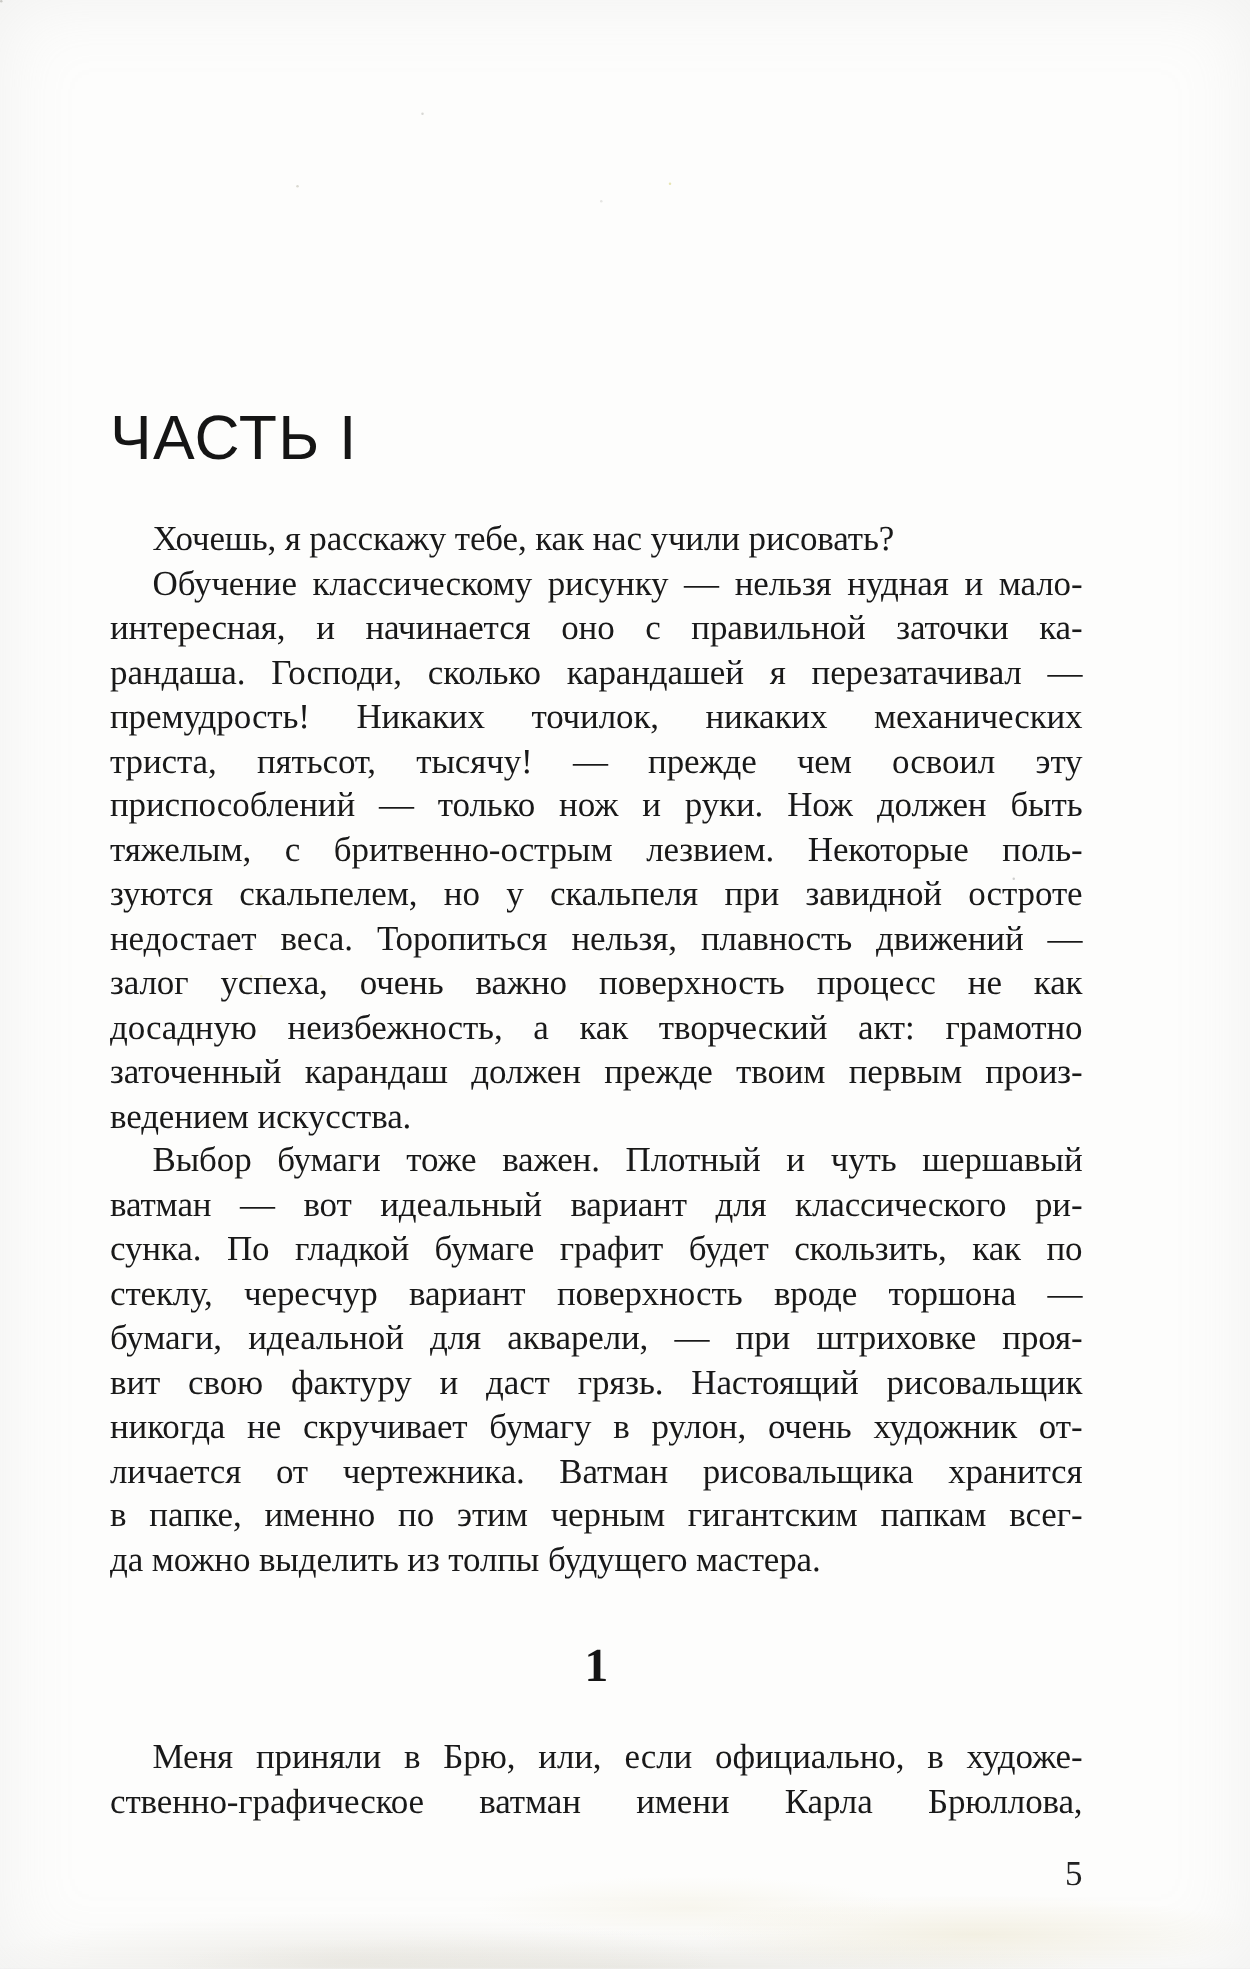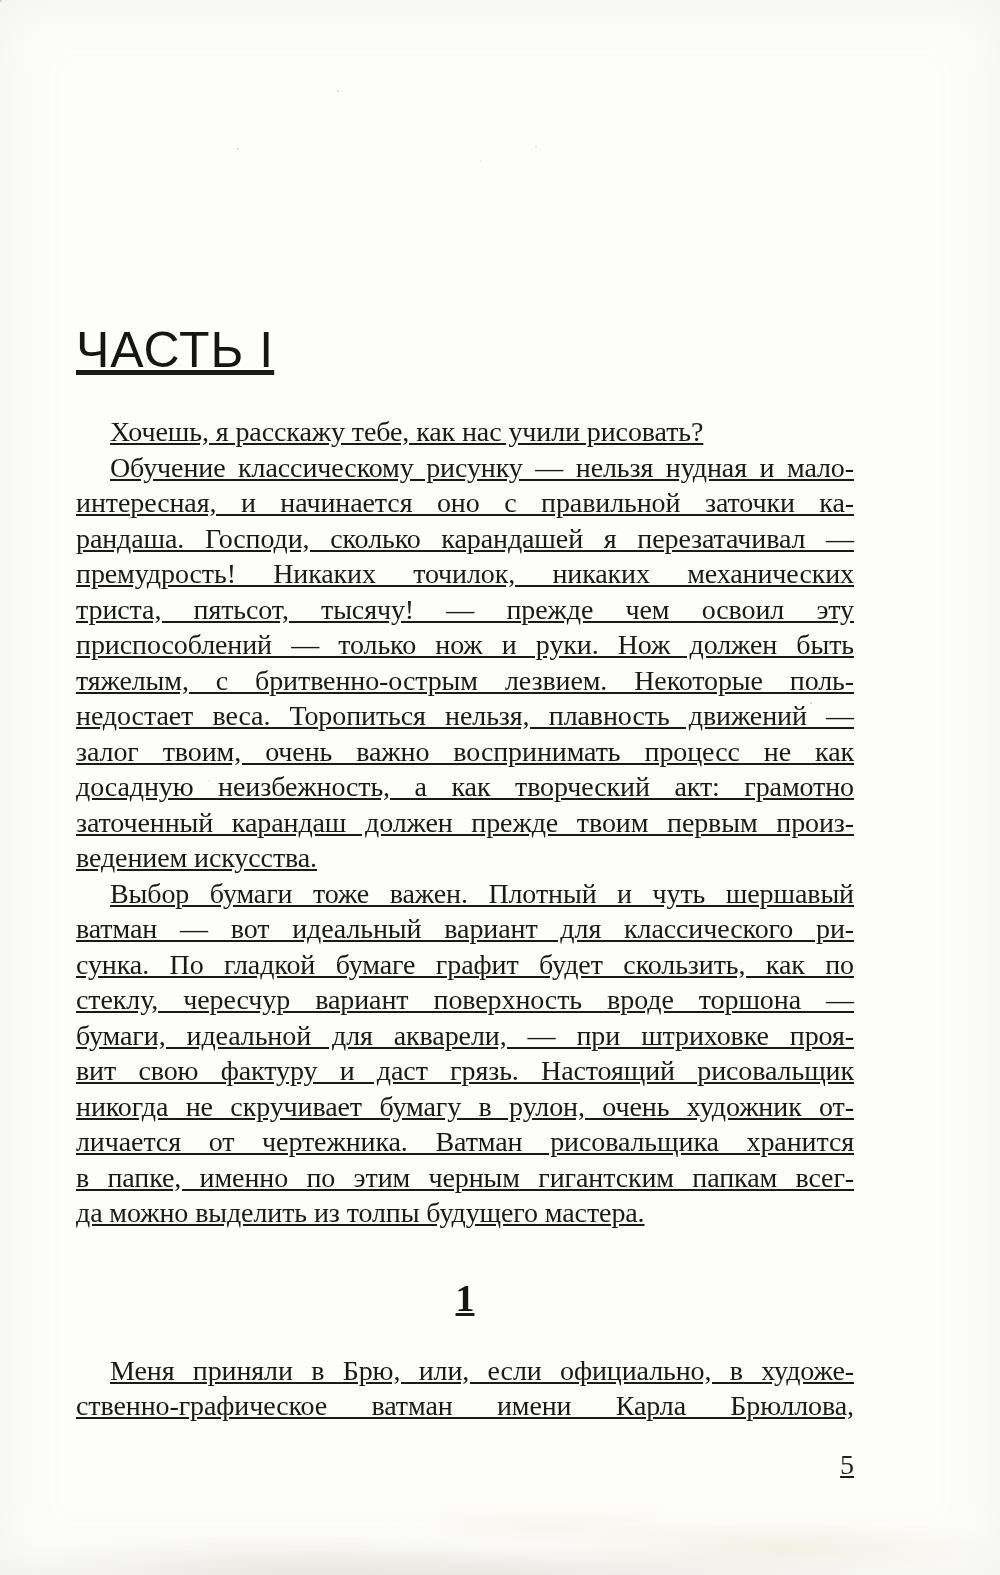--- a/index.html
+++ b/index.html
@@ -33,23 +33,22 @@
       237px 148px 0 rgba(140,135,110,0.30),
       535px 146px 0 rgba(205,200,90,0.45),
       748px 498px 0 rgba(90,90,90,0.45),
       810px 702px 0 rgba(120,120,120,0.35),
       208px 780px 0 rgba(210,200,120,0.35),
       480px 160px 0 rgba(160,160,150,0.25);
   }
 
   .text-block {
     position:absolute;
-    left:76px; top:322px;
+    left:88px; top:322px;
     width:778px;
-    text-decoration:underline;
   }
   .part-title {
     margin:0;
     font-family:"Liberation Sans", sans-serif;
     font-weight:400;
     font-size:50px;
     line-height:56px;
     letter-spacing:1px;
     color:#151515;
   }
@@ -109,22 +108,23 @@
       </div>
 
       <div class="para">
         <div class="line first">Обучение классическому рисунку — нельзя нудная и мало-</div>
         <div class="line">интересная, и начинается оно с правильной заточки ка-</div>
         <div class="line">рандаша. Господи, сколько карандашей я перезатачивал —</div>
         <div class="line">премудрость! Никаких точилок, никаких механических</div>
         <div class="line">триста, пятьсот, тысячу! — прежде чем освоил эту</div>
         <div class="line">приспособлений — только нож и руки. Нож должен быть</div>
         <div class="line">тяжелым, с бритвенно-острым лезвием. Некоторые поль-</div>
+        <div class="line">зуются скальпелем, но у скальпеля при завидной остроте</div>
         <div class="line">недостает веса. Торопиться нельзя, плавность движений —</div>
-        <div class="line">залог твоим, очень важно воспринимать процесс не как</div>
+        <div class="line">залог успеха, очень важно поверхность процесс не как</div>
         <div class="line">досадную неизбежность, а как творческий акт: грамотно</div>
         <div class="line">заточенный карандаш должен прежде твоим первым произ-</div>
         <div class="line last">ведением искусства.</div>
       </div>
 
       <div class="para">
         <div class="line first">Выбор бумаги тоже важен. Плотный и чуть шершавый</div>
         <div class="line">ватман — вот идеальный вариант для классического ри-</div>
         <div class="line">сунка. По гладкой бумаге графит будет скользить, как по</div>
         <div class="line">стеклу, чересчур вариант поверхность вроде торшона —</div>

